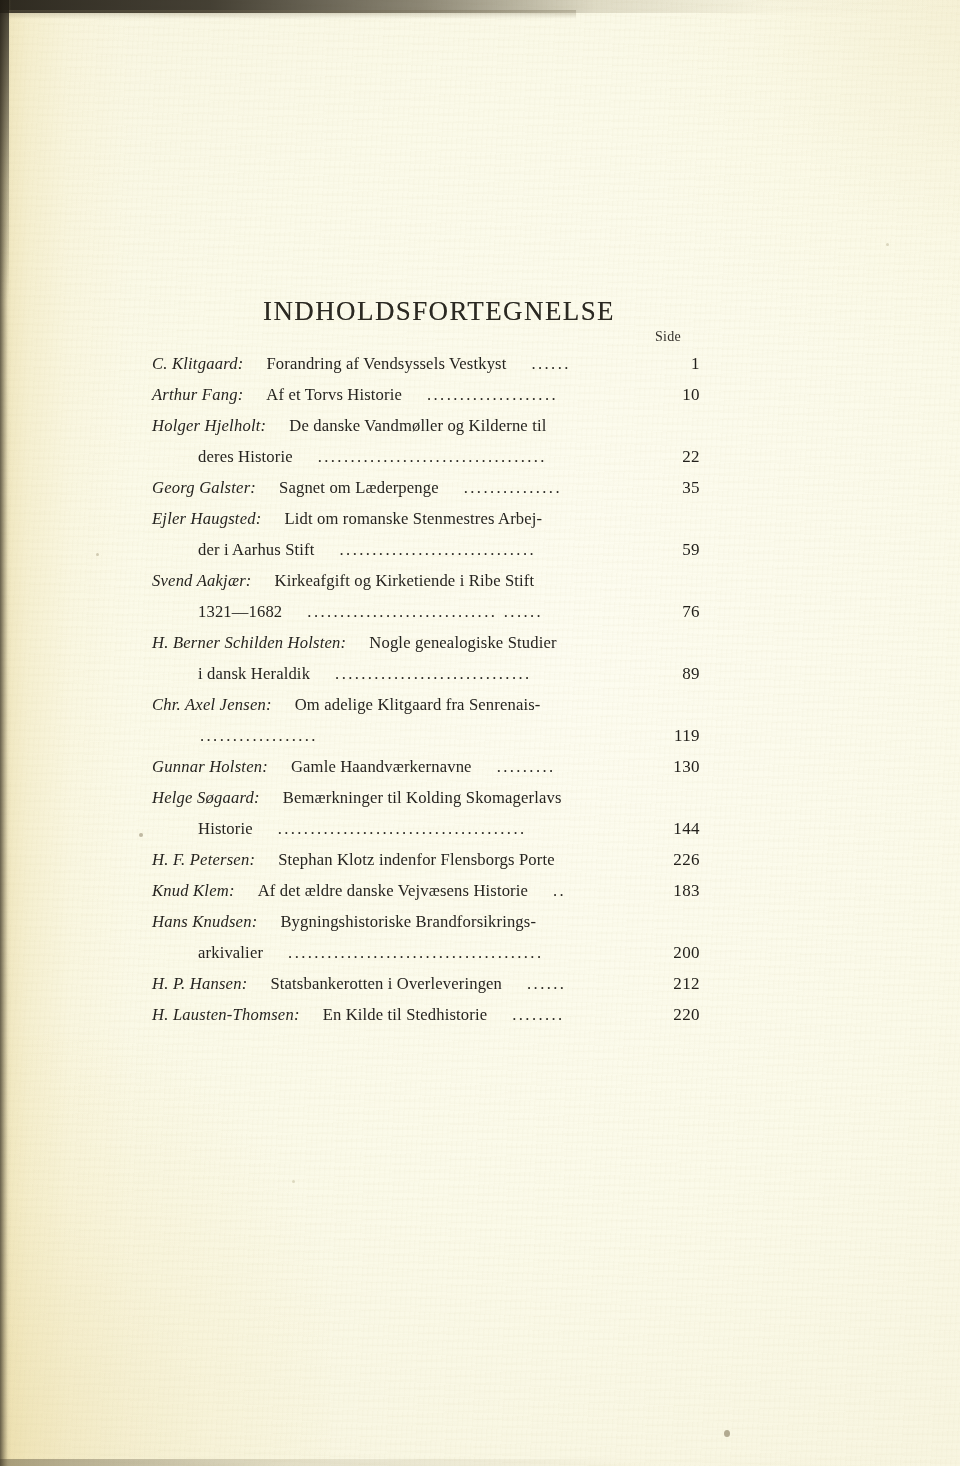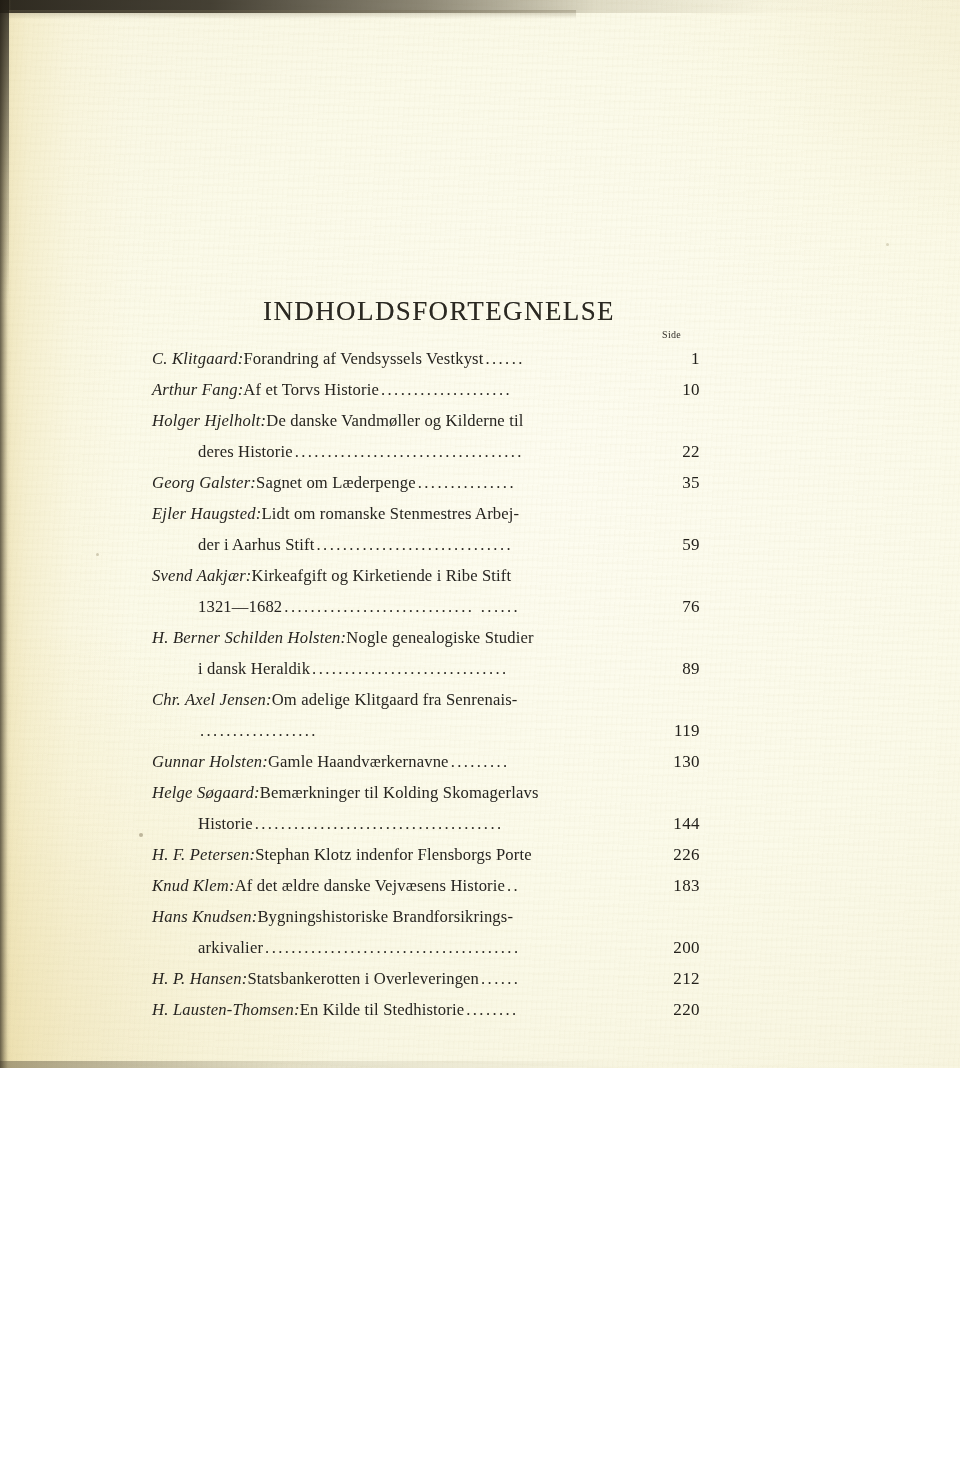--- a/index.html
+++ b/index.html
@@ -4,21 +4,21 @@
 <style>
   html, body {
     margin: 0;
     padding: 0;
     background: #ffffff;
   }
 
   #page {
     position: relative;
     width: 960px;
-    height: 1068px;
+    height: 1466px;
     overflow: hidden;
     background: #fcfbec;
     font-family: "Liberation Serif", "DejaVu Serif", serif;
   }
 
   
   .paper-base {
     position: absolute;
     inset: 0;
     background:
@@ -140,40 +140,41 @@
     color: #2b2922;
     text-align: center;
     margin: 0 0 2px 0;
     padding-left: 26px;
     font-weight: normal;
     text-shadow: 0 0 0.6px rgba(40,36,26,0.45);
   }
 
   .side-head {
     text-align: right;
-    font-size: 10px;
+    font-size: 14px;
     color: #33302a;
     margin: 0 3px 3px 0;
     padding-right: 16px;
     letter-spacing: 0.3px;
   }
 
   .toc-list {
     list-style: none;
     margin: 0;
     padding: 0;
   }
 
   .toc-row {
     display: flex;
     align-items: baseline;
     font-size: 16.6px;
     line-height: 31px;
     color: #262420;
     white-space: nowrap;
+    gap: 23px;
   }
   .toc-row.cont {
     padding-left: 46px;
   }
 
   .author {
     font-style: italic;
     letter-spacing: 0.2px;
   }
   .title-txt {

